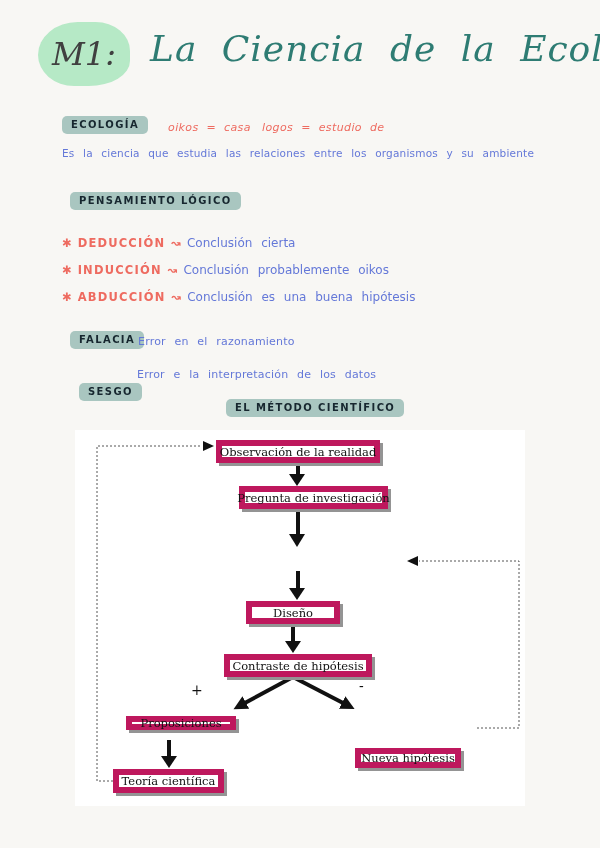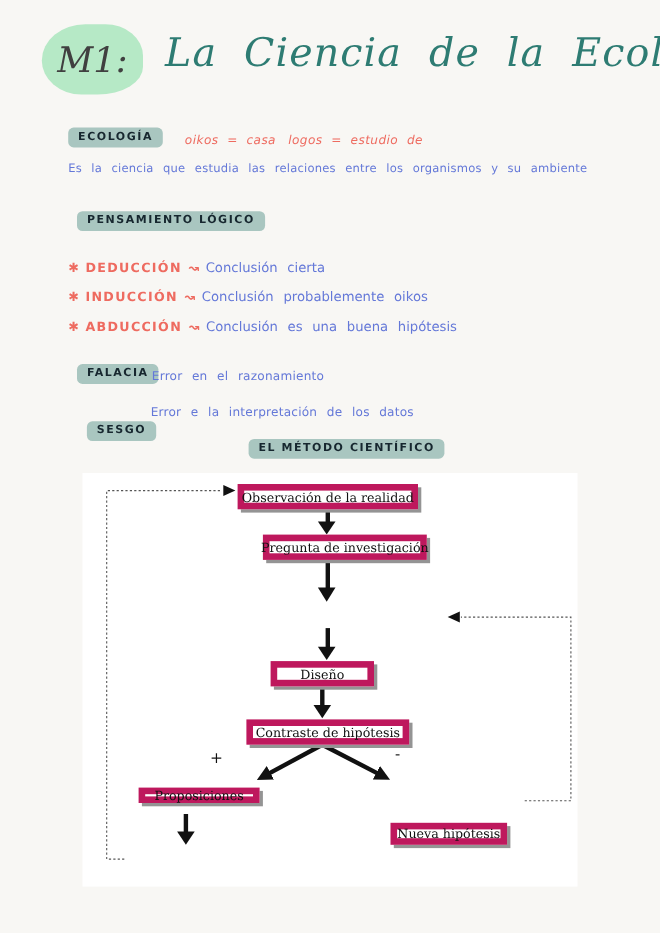--- a/index.html
+++ b/index.html
@@ -142,18 +142,19 @@
       <polyline points="402,298 444,298 444,131 344,131" fill="none" stroke="#555" stroke-width="1" stroke-dasharray="2,2"></polyline>
       <polygon points="343,126 343,136 332,131" fill="#111"></polygon>
     </svg>
 
     <div class="node n0">Observación de la realidad</div>
     <div class="node n1">Pregunta de investigación</div>
     <div class="node n3">Diseño</div>
     <div class="node n4">Contraste de hipótesis</div>
     <div class="node n5">Proposiciones</div>
     <div class="node n6">Nueva hipótesis</div>
+    <div class="node n7">Teoría científica</div>
 
     <span class="sign sign-plus">+</span>
     <span class="sign sign-minus">-</span>
   </div>
 
 </div>
 
 </body></html>

